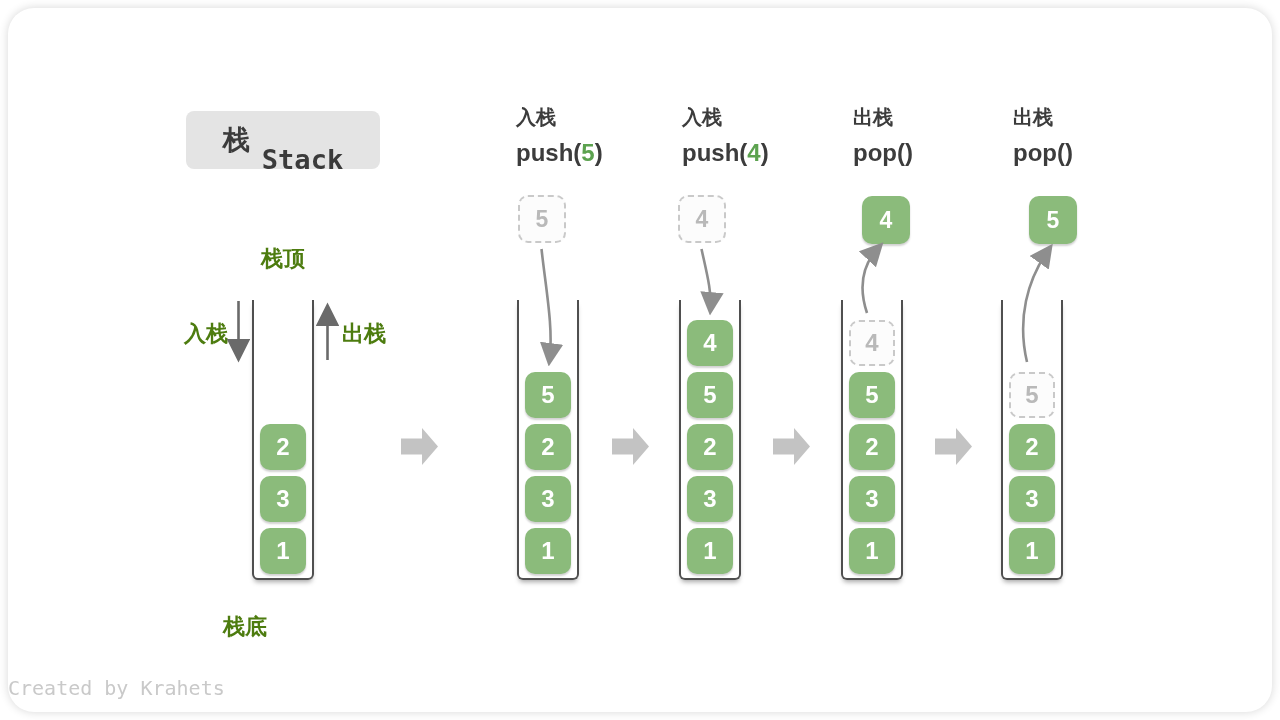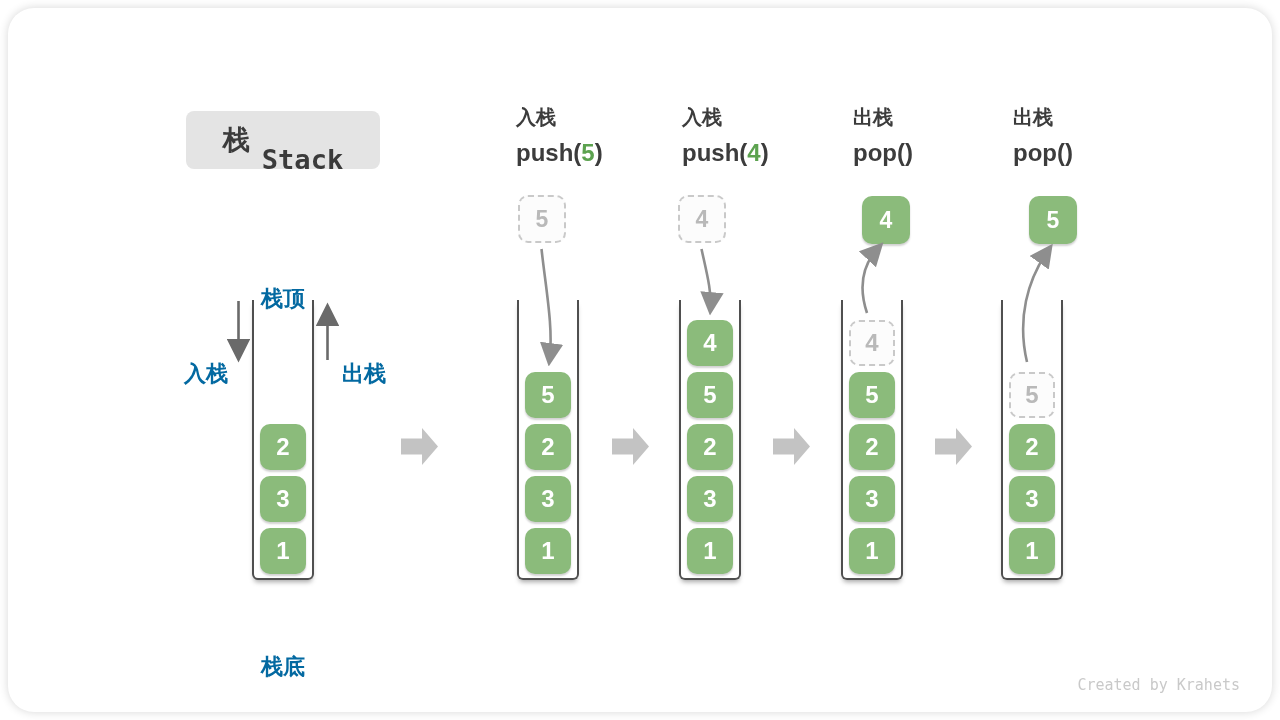--- a/index.html
+++ b/index.html
@@ -17,23 +17,23 @@
   .title-chip {
     left: 178px; top: 103px; width: 194px; height: 58px;
     background: #e4e4e4; border-radius: 8px;
     display: flex; align-items: center; justify-content: center; gap: 12px;
     color: #3b3b3b;
   }
   .title-cjk { font-size: 27px; font-weight: 700; }
   .title-latin { font-family: "DejaVu Sans Mono", monospace; font-size: 27px; font-weight: 600; margin-top: 39px; }
 
   
-  .cjk-label { font-size: 22px; font-weight: 700; color: #0369a1; margin-top: 40px; }
+  .cjk-label { font-size: 22px; font-weight: 700; color: #4d7c0f; }
   .lbl-top    { left: 215px; top: 236px; width: 120px; text-align: center; }
-  .lbl-bottom { left: 215px; top: 604px; width: 120px; text-align: center; }
+  .lbl-bottom { left: 215px; top: 604px; width: 120px; text-align: left; }
   .lbl-push   { left: 142px; top: 311px; width: 78px; text-align: right; }
   .lbl-pop    { left: 334px; top: 311px; width: 78px; text-align: left; }
 
   
   .hdr { top: 96px; color: #3c3c3c; }
   .hdr-op { font-size: 20px; font-weight: 700; display: block; }
   .hdr-code { font-family: Liberation Sans, sans-serif; font-size: 24px; font-weight: 600;
     display: block; margin-top: 8px; white-space: nowrap; }
   .hdr-arg { color: #5ca24f; font-weight: 700; }
   .hdr-2 { left: 508px; } .hdr-3 { left: 674px; } .hdr-4 { left: 845px; } .hdr-5 { left: 1005px; }
@@ -74,22 +74,22 @@
   .float-dashed { background: #fcfcfc; border: 2px dashed #c9c9c9; color: #b9b9b9; }
   .float-solid  { background: #8bbb7b; color: #ffffff; box-shadow: 0 2px 2px rgba(0,0,0,0.18); }
   .float-2 { left: 510px; top: 187px; } .float-3 { left: 670px; top: 187px; }
   .float-4 { left: 854px; top: 188px; } .float-5 { left: 1021px; top: 188px; }
 
   
   #arrow-layer { position: absolute; left: 0; top: 0; width: 1264px; height: 704px; pointer-events: none; }
 
   
   .watermark {
-    left: 0; top: 668px; width: 1232px; text-align: right;
-    font-family: "DejaVu Sans Mono", monospace; font-size: 15px; color: #c9c9c9;
+    left: 0; top: 668px; width: 1232px; text-align: left;
+    font-family: "DejaVu Sans Mono", monospace; font-size: 20px; color: #c9c9c9;
   }
 </style>
 </head>
 <body>
 
 <div id="card">
 
   <div class="abs title-chip">
     <span class="title-cjk">栈</span>
     <span class="title-latin">Stack</span>

